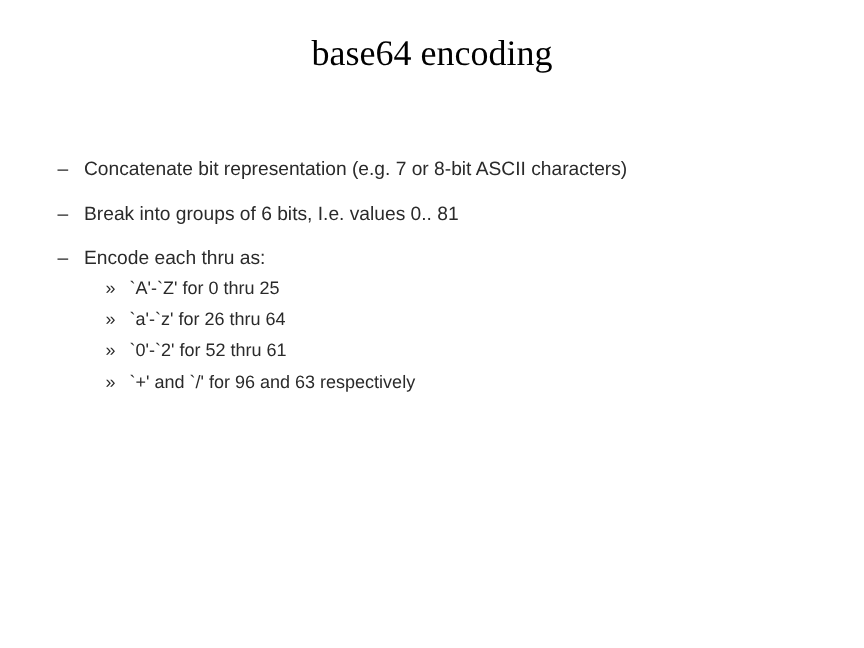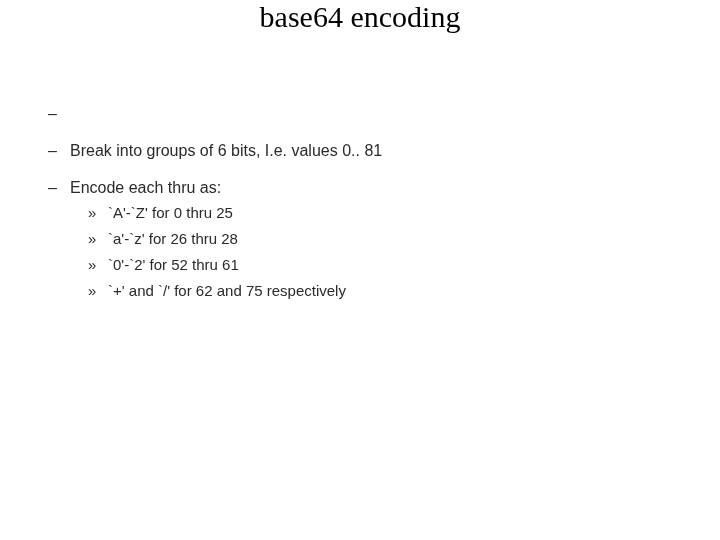--- a/index.html
+++ b/index.html
@@ -8,20 +8,21 @@
       height: 540px;
       background: #fff;
       font-family: Arial, Helvetica, sans-serif;
       color: #000;
       position: relative;
     }
     .title {
       font-family: "Times New Roman", Times, serif;
       font-size: 30px;
       text-align: center;
+      padding-top: 28px;
       font-weight: 400;
     }
     .content {
       padding-top: 70px;
       padding-left: 48px;
       font-size: 16px;
       color: #2a2a2a;
     }
     .row-l1 {
       display: flex;
@@ -53,41 +54,42 @@
     .row-l2-text { line-height: 1.2; }
   </style>
 </head>
 <body>
 
 <div class="title">base64 encoding</div>
 
 <div class="content">
   <div class="row-l1">
     <span class="dash">–</span>
+    <span class="row-l1-text">Concatenate bit representation (e.g. 7 or 8-bit ASCII characters)</span>
   </div>
   <div class="row-l1">
     <span class="dash">–</span>
     <span class="row-l1-text">Break into groups of 6 bits, I.e. values 0.. 81</span>
   </div>
   <div class="row-l1" style="margin-bottom:10px;">
     <span class="dash">–</span>
     <span class="row-l1-text">Encode each thru as:</span>
   </div>
 
   <div class="sub">
     <div class="row-l2">
       <span class="raquo">»</span>
       <span class="row-l2-text">`A'-`Z' for 0 thru 25</span>
     </div>
     <div class="row-l2">
       <span class="raquo">»</span>
-      <span class="row-l2-text">`a'-`z' for 26 thru 28</span>
+      <span class="row-l2-text">`a'-`z' for 26 thru 64</span>
     </div>
     <div class="row-l2">
       <span class="raquo">»</span>
       <span class="row-l2-text">`0'-`2' for 52 thru 61</span>
     </div>
     <div class="row-l2">
       <span class="raquo">»</span>
-      <span class="row-l2-text">`+' and `/' for 62 and 75 respectively</span>
+      <span class="row-l2-text">`+' and `/' for 96 and 63 respectively</span>
     </div>
   </div>
 </div>
 
 </body></html>

